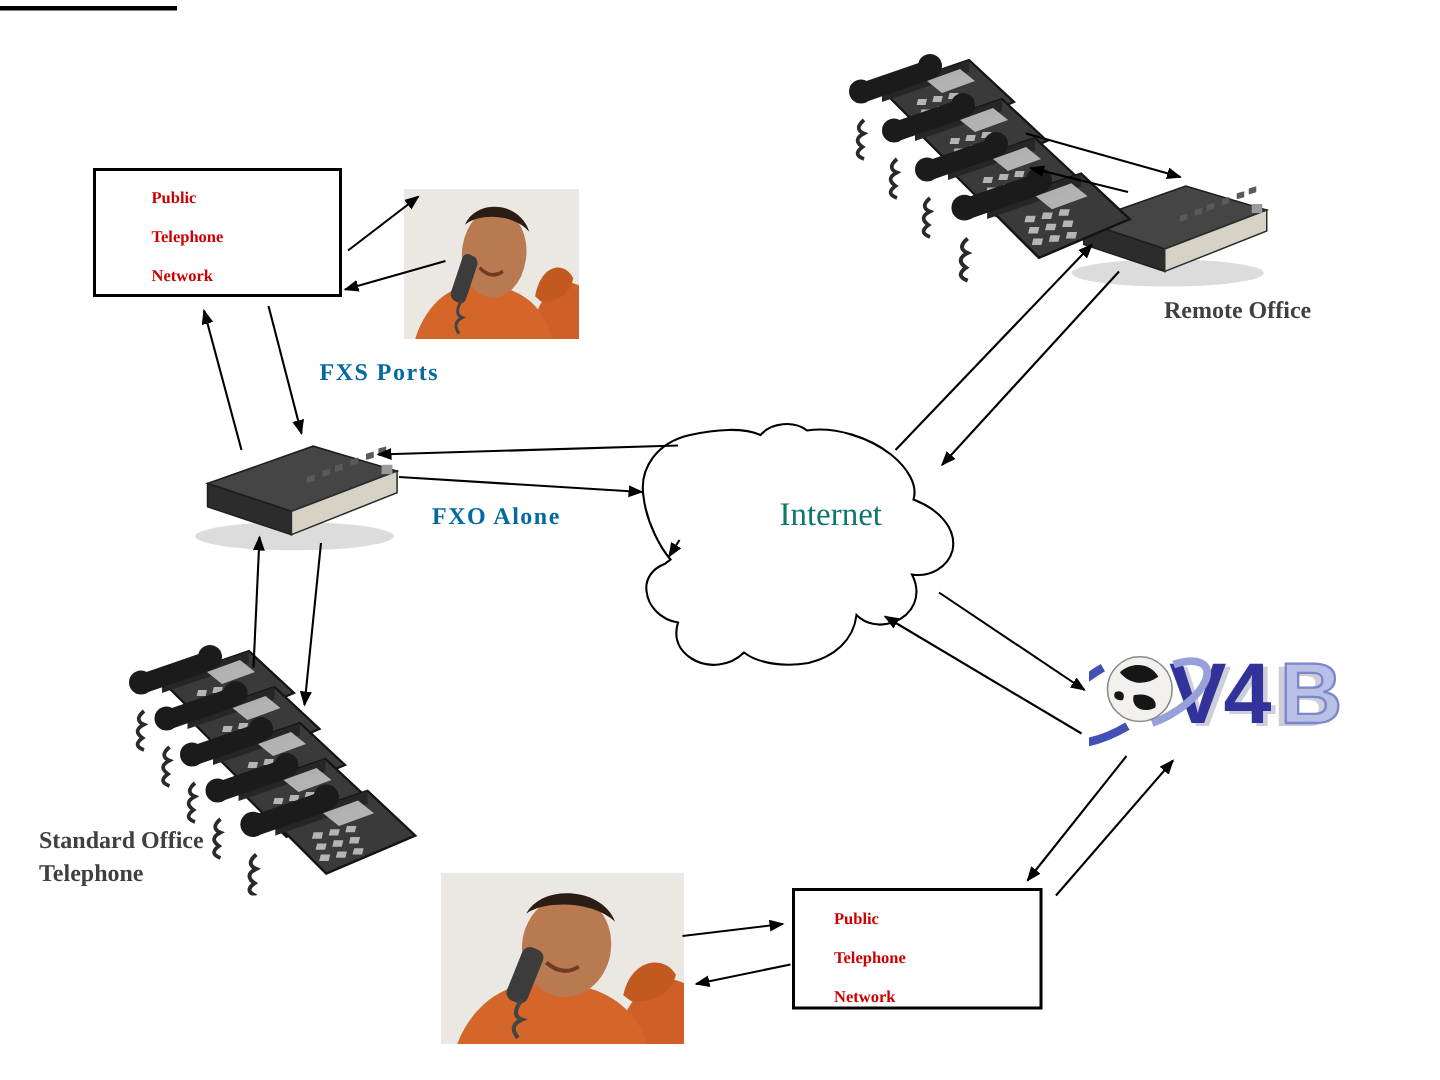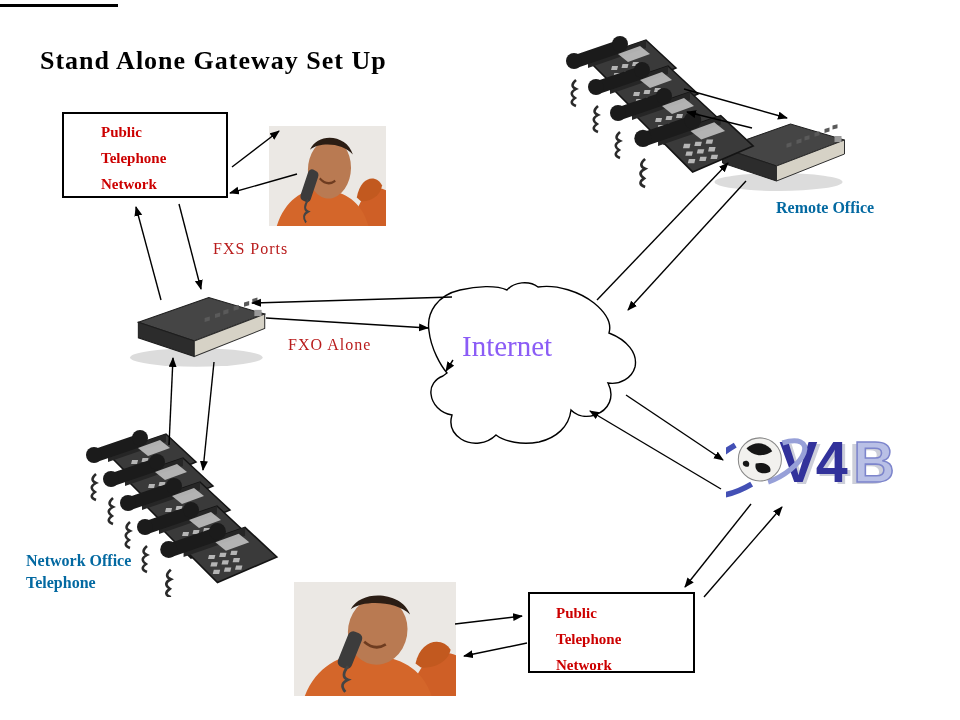--- a/index.html
+++ b/index.html
@@ -5,29 +5,29 @@
   html,body{margin:0;padding:0;background:#fff;}
   #stage{position:relative;width:960px;height:720px;background:#fff;overflow:hidden;
          font-family:"Liberation Serif",serif;}
   svg{display:block;}
   .layer{position:absolute;left:0;top:0;width:960px;height:720px;pointer-events:none;}
   #cloud-layer{z-index:1;}
   #arrow-layer{z-index:3;}
   .item{position:absolute;z-index:2;}
   #title{left:40px;top:46px;font-weight:bold;font-size:26px;letter-spacing:1px;color:#000;}
   .ptn-box{width:166px;height:86px;border:2px solid #000;background:#fff;box-sizing:border-box;}
-  .ptn-box .ln{display:block;font-weight:bold;font-size:15px;line-height:26px;color:#cc0000;}
+  .ptn-box .ln{display:block;font-weight:bold;font-size:11px;line-height:26px;color:#cc0000;}
   #ptn-top{left:62px;top:112px;padding:5px 0 0 37px;}
   #ptn-bottom{left:528px;top:592px;width:167px;height:81px;padding:6px 0 0 26px;}
-  .gray-label{font-weight:normal;font-size:16px;letter-spacing:1px;color:#b91c1c;}
+  .gray-label{font-weight:bold;font-size:16px;letter-spacing:1px;color:#0369a1;}
   #fxs{left:213px;top:240px;}
   #fxo{left:288px;top:336px;}
-  #internet-label{left:462px;top:330px;width:126px;text-align:left;
-      font-size:29px;color:#8b5cf6;z-index:2;}
-  .red-label{font-weight:bold;font-size:16px;color:#0369a1;}
+  #internet-label{left:462px;top:330px;width:126px;text-align:right;
+      font-size:22px;color:#0f766e;z-index:2;}
+  .red-label{font-weight:bold;font-size:16px;color:#404040;}
   #remote-office{left:776px;top:199px;}
   #standard-office{left:26px;top:550px;line-height:22px;}
   #topleft-bar{left:0;top:4px;width:118px;height:3px;background:#000;}
 </style>
 </head>
 <body>
 
 <div id="stage">
 
   <svg width="0" height="0" style="position:absolute" aria-hidden="true">
@@ -106,35 +106,34 @@
          C 514,282 529,280 538,287 C 557,284 580,292 594,303
          C 605,312 612,323 609,333 C 627,340 638,353 635,367
          C 632,378 620,385 608,383 C 615,397 609,410 595,415
          C 586,418 577,416 571,410 C 569,427 556,438 539,442
          C 522,445 505,442 496,435 C 487,444 472,446 461,439
          C 452,433 449,425 452,415 C 440,413 432,404 431,394
          C 430,386 435,379 443,376 L 447,373 C 441,366 431,349 429,331 Z" fill="#ffffff" stroke="#000" stroke-width="1.4"></path>
   </svg>
 
   <div class="item" id="topleft-bar"></div>
-  <div class="item" id="title">Stand Alone Gateway Set Up</div>
 
   <div class="item ptn-box" id="ptn-top">
     <span class="ln">Public</span>
     <span class="ln">Telephone</span>
     <span class="ln">Network</span>
   </div>
 
   <div class="item gray-label" id="fxs">FXS Ports</div>
   <div class="item gray-label" id="fxo">FXO Alone</div>
   <div class="item" id="internet-label">Internet</div>
   <div class="item red-label" id="remote-office">Remote Office</div>
 
   <div class="item red-label" id="standard-office">
-    <span style="display:block">Network Office</span>
+    <span style="display:block">Standard Office</span>
     <span style="display:block">Telephone</span>
   </div>
 
   <div class="item ptn-box" id="ptn-bottom">
     <span class="ln">Public</span>
     <span class="ln">Telephone</span>
     <span class="ln">Network</span>
   </div>
 
   <svg class="item" style="left:269px;top:126px" width="117" height="100" viewBox="0 0 120 84" preserveAspectRatio="none">

